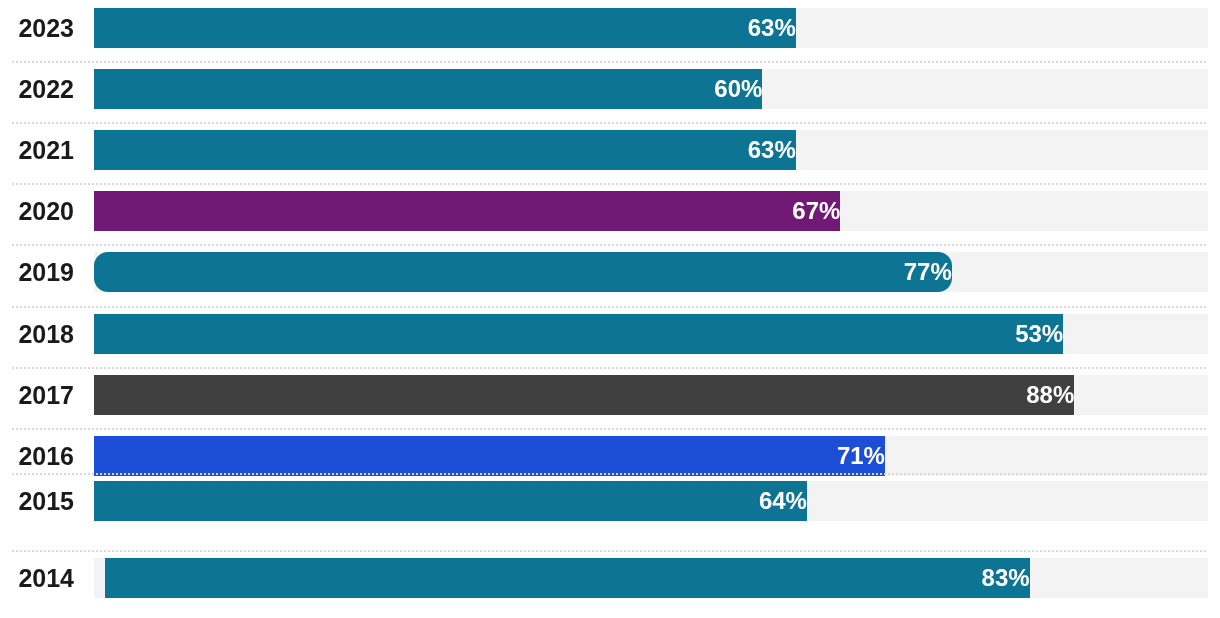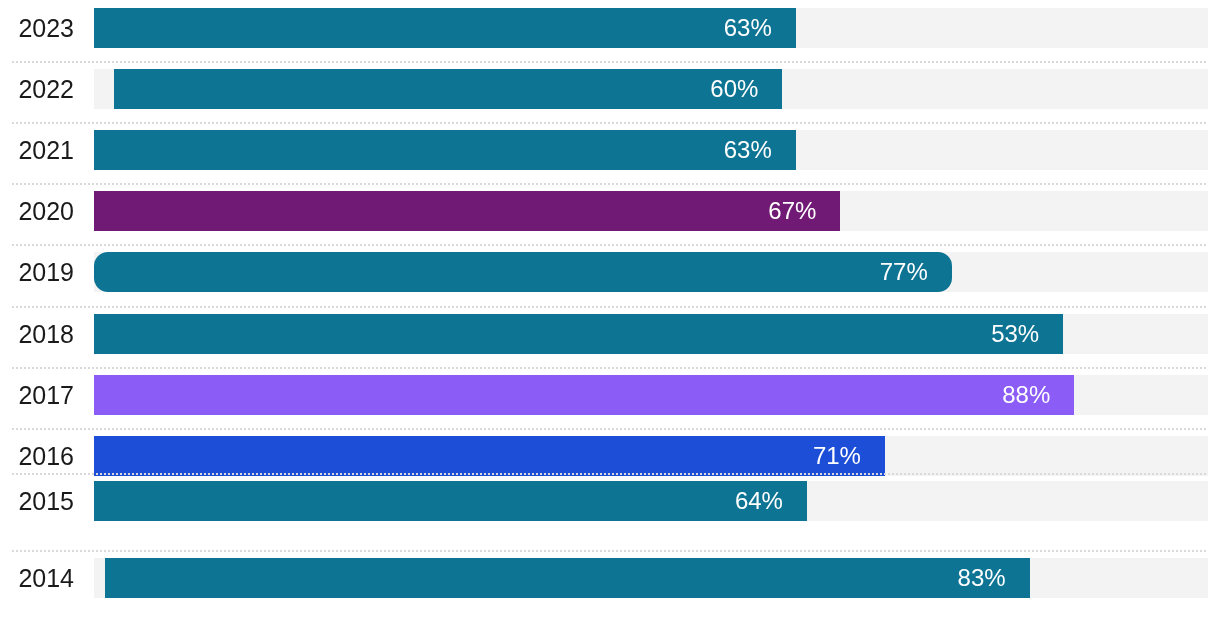--- a/index.html
+++ b/index.html
@@ -24,20 +24,21 @@
     left: 0;
     top: 0;
     width: 1220px;
     height: 618px;
   }
   .bar-row {
     position: absolute;
     left: 0;
     width: 1220px;
     height: 55px;
+    font-weight: bold;
   }
   .row-sep {
     position: absolute;
     left: 12px;
     top: 0;
     width: 1196px;
     height: 2px;
     background-image: linear-gradient(to right, #d9d9d9 0px, #d9d9d9 2px, rgba(255,255,255,0) 2px, rgba(255,255,255,0) 4px);
     background-size: 4px 2px;
     background-repeat: repeat-x;
@@ -70,42 +71,42 @@
     background: #0e7494;
     box-sizing: border-box;
     display: flex;
     align-items: center;
     justify-content: flex-end;
   }
   .bar-value {
     font-size: 24px;
     line-height: 40px;
     color: #ffffff;
-    padding-right: 24px;
+    padding-right: 0;
     white-space: nowrap;
   }
 </style>
 </head>
 <body>
 
 <div id="chart-root">
   <div class="chart-rows">
       <div class="bar-row" style="top: 0px;">
         <div class="row-label">2023</div>
         <div class="bar-track">
           <div class="bar-fill" style="width: 701.82px; background: rgb(14, 116, 148);">
             <span class="bar-value">63%</span>
           </div>
         </div>
       </div>
       <div class="bar-row" style="top: 61.1px;">
         <div class="row-sep"></div>
         <div class="row-label">2022</div>
         <div class="bar-track">
-          <div class="bar-fill" style="width: 668.4px; background: rgb(14, 116, 148); margin-left: 20px;">
+          <div class="bar-fill" style="width: 668.4px; background: rgb(14, 116, 148);">
             <span class="bar-value">60%</span>
           </div>
         </div>
       </div>
       <div class="bar-row" style="top: 122.2px;">
         <div class="row-sep"></div>
         <div class="row-label">2021</div>
         <div class="bar-track">
           <div class="bar-fill" style="width: 701.82px; background: rgb(14, 116, 148);">
             <span class="bar-value">63%</span>
@@ -136,21 +137,21 @@
         <div class="bar-track">
           <div class="bar-fill" style="width: 969.18px; background: rgb(14, 116, 148);">
             <span class="bar-value">53%</span>
           </div>
         </div>
       </div>
       <div class="bar-row" style="top: 366.6px;">
         <div class="row-sep"></div>
         <div class="row-label">2017</div>
         <div class="bar-track">
-          <div class="bar-fill" style="width: 980.32px; background: #8b5cf6; text-align: right;">
+          <div class="bar-fill" style="width: 980.32px; background: #404040; text-align: right;">
             <span class="bar-value">88%</span>
           </div>
         </div>
       </div>
       <div class="bar-row" style="top: 427.7px;">
         <div class="row-sep"></div>
         <div class="row-label">2016</div>
         <div class="bar-track">
           <div class="bar-fill" style="width: 790.94px; background: #1d4ed8;">
             <span class="bar-value">71%</span>

